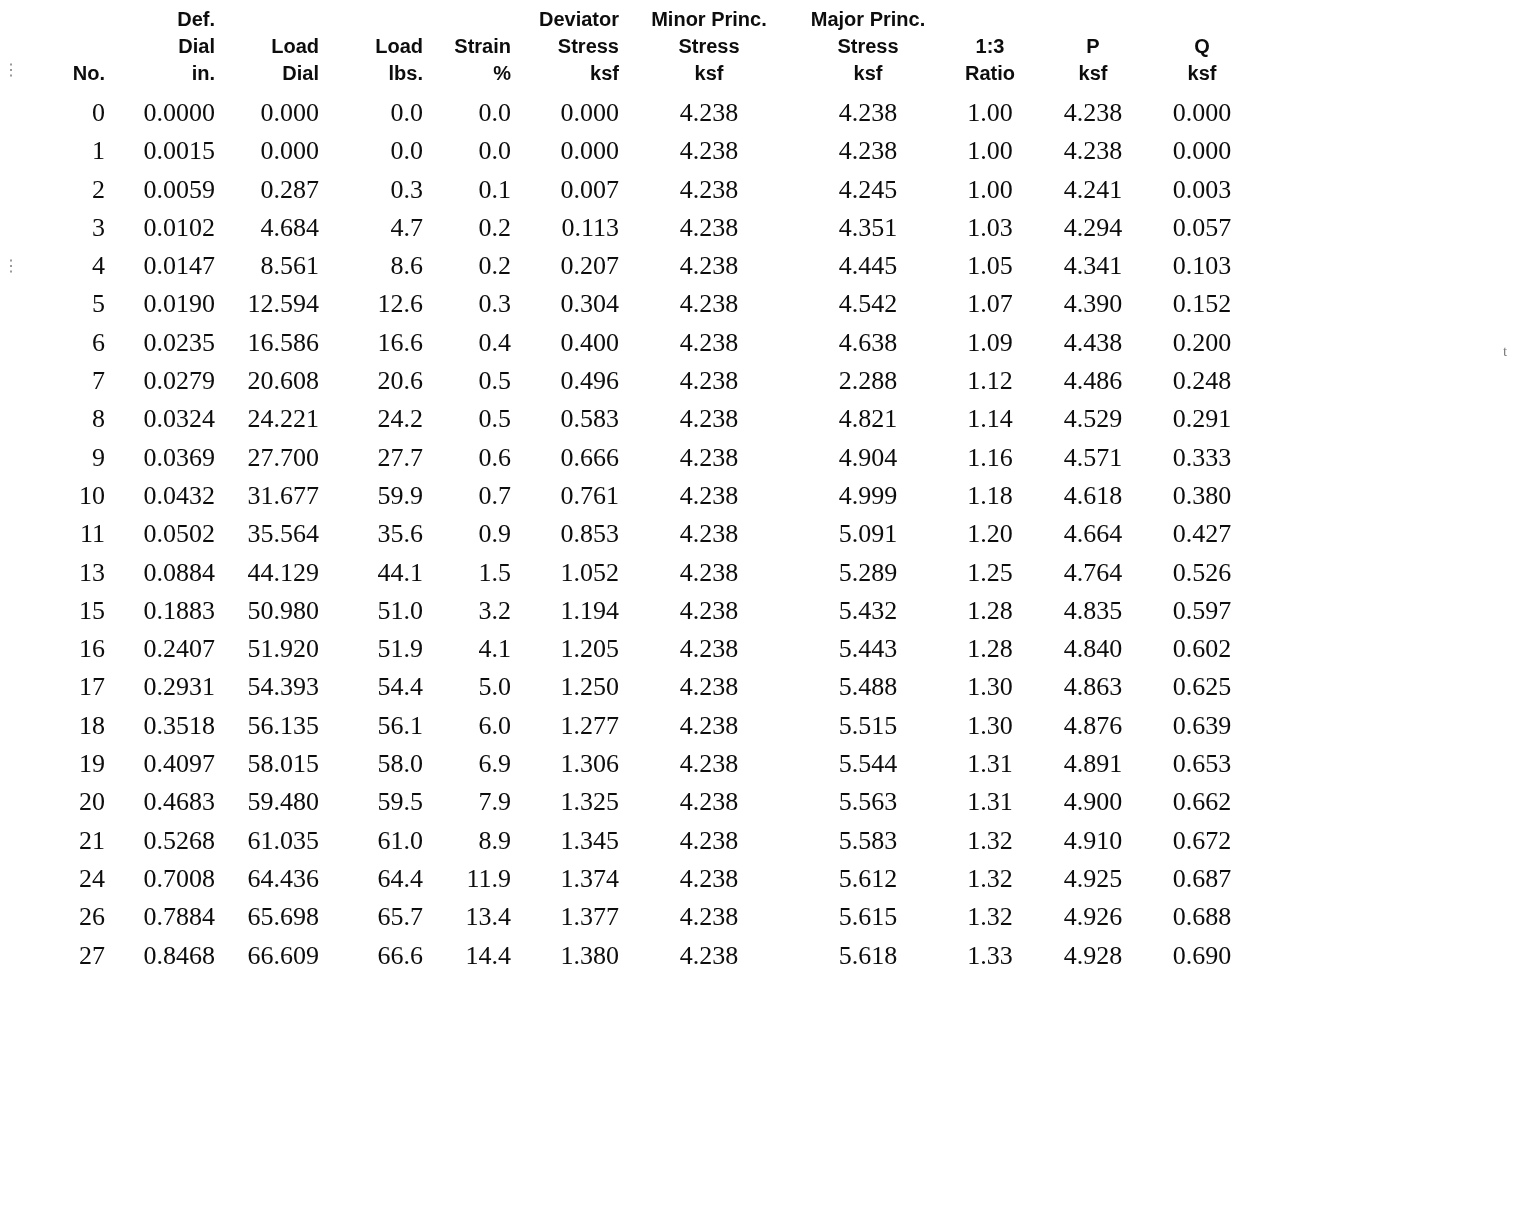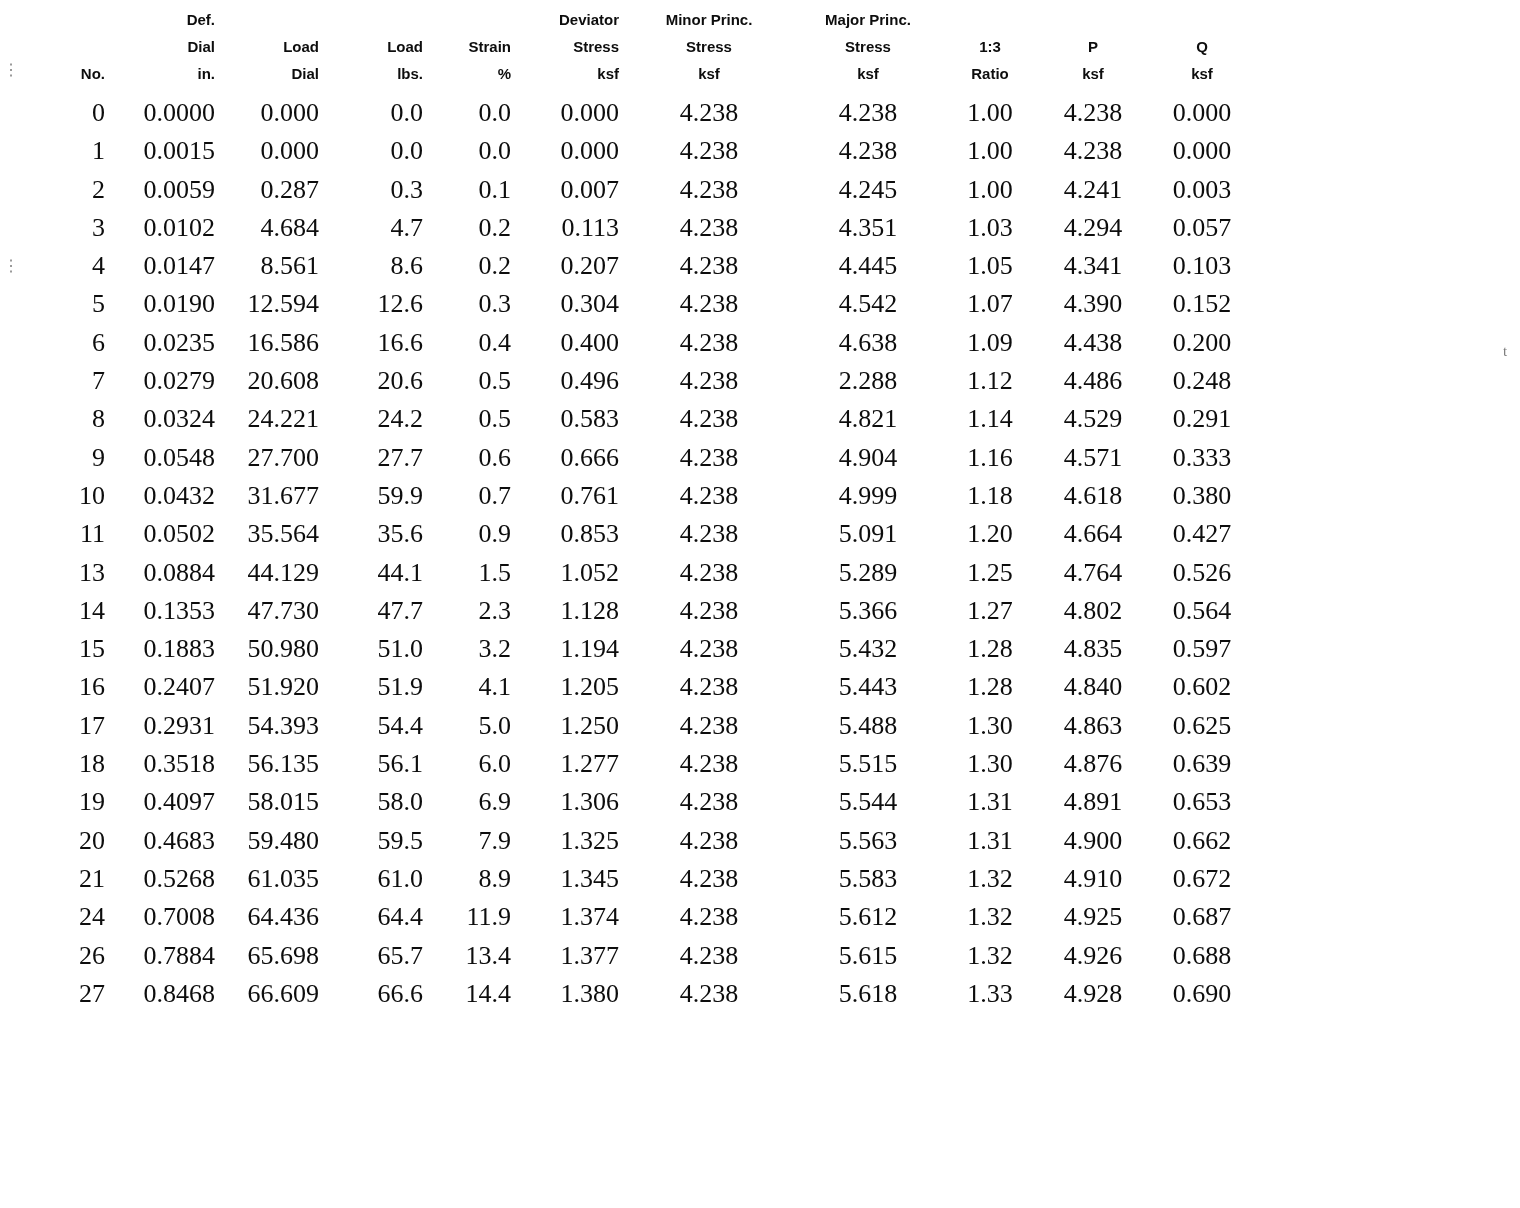--- a/index.html
+++ b/index.html
@@ -13,21 +13,21 @@
     color: #0d0d0d;
   }
   .page { position: absolute; inset: 0; }
   .doc-table {
     border-collapse: collapse;
     table-layout: fixed;
     margin: 6px 0 0 40px;
   }
   .doc-table th {
     font-family: "Liberation Sans", sans-serif;
-    font-size: 15px;
+    font-size: 20px;
     line-height: 27px;
     font-weight: 700;
     vertical-align: bottom;
     padding: 0 0 7px 0;
     white-space: nowrap;
   }
   .doc-table td {
     font-family: "Liberation Serif", serif;
     font-size: 26px;
     height: 38.3px;
@@ -227,21 +227,21 @@
           <td class="al-right">0.5</td>
           <td class="al-right">0.583</td>
           <td class="al-center">4.238</td>
           <td class="al-center">4.821</td>
           <td class="al-center">1.14</td>
           <td class="al-center">4.529</td>
           <td class="al-center">0.291</td>
         </tr>
         <tr>
           <td class="al-right">9</td>
-          <td class="al-right">0.0548</td>
+          <td class="al-right">0.0369</td>
           <td class="al-right">27.700</td>
           <td class="al-right">27.7</td>
           <td class="al-right">0.6</td>
           <td class="al-right">0.666</td>
           <td class="al-center">4.238</td>
           <td class="al-center">4.904</td>
           <td class="al-center">1.16</td>
           <td class="al-center">4.571</td>
           <td class="al-center">0.333</td>
         </tr>
@@ -276,33 +276,20 @@
           <td class="al-right">0.0884</td>
           <td class="al-right">44.129</td>
           <td class="al-right">44.1</td>
           <td class="al-right">1.5</td>
           <td class="al-right">1.052</td>
           <td class="al-center">4.238</td>
           <td class="al-center">5.289</td>
           <td class="al-center">1.25</td>
           <td class="al-center">4.764</td>
           <td class="al-center">0.526</td>
-        </tr>
-        <tr>
-          <td class="al-right">14</td>
-          <td class="al-right">0.1353</td>
-          <td class="al-right">47.730</td>
-          <td class="al-right">47.7</td>
-          <td class="al-right">2.3</td>
-          <td class="al-right">1.128</td>
-          <td class="al-center">4.238</td>
-          <td class="al-center">5.366</td>
-          <td class="al-center">1.27</td>
-          <td class="al-center">4.802</td>
-          <td class="al-center">0.564</td>
         </tr>
         <tr>
           <td class="al-right">15</td>
           <td class="al-right">0.1883</td>
           <td class="al-right">50.980</td>
           <td class="al-right">51.0</td>
           <td class="al-right">3.2</td>
           <td class="al-right">1.194</td>
           <td class="al-center">4.238</td>
           <td class="al-center">5.432</td>

